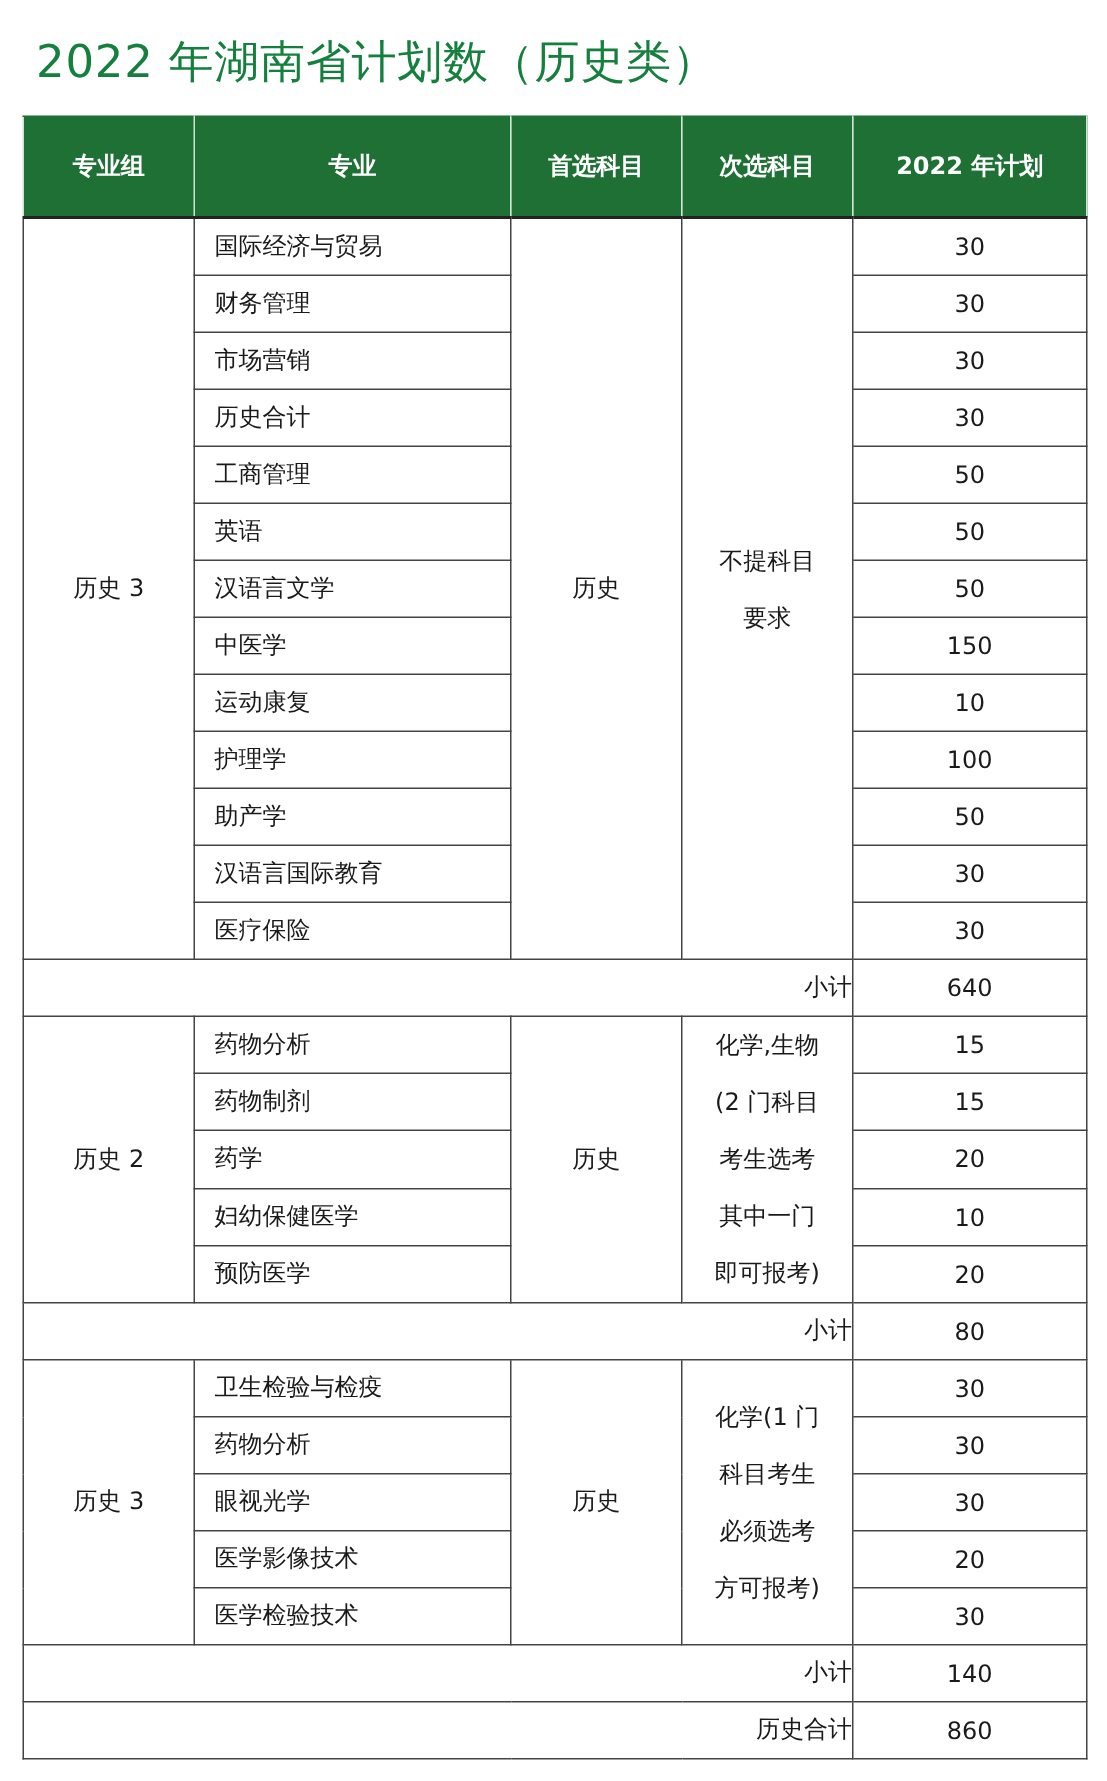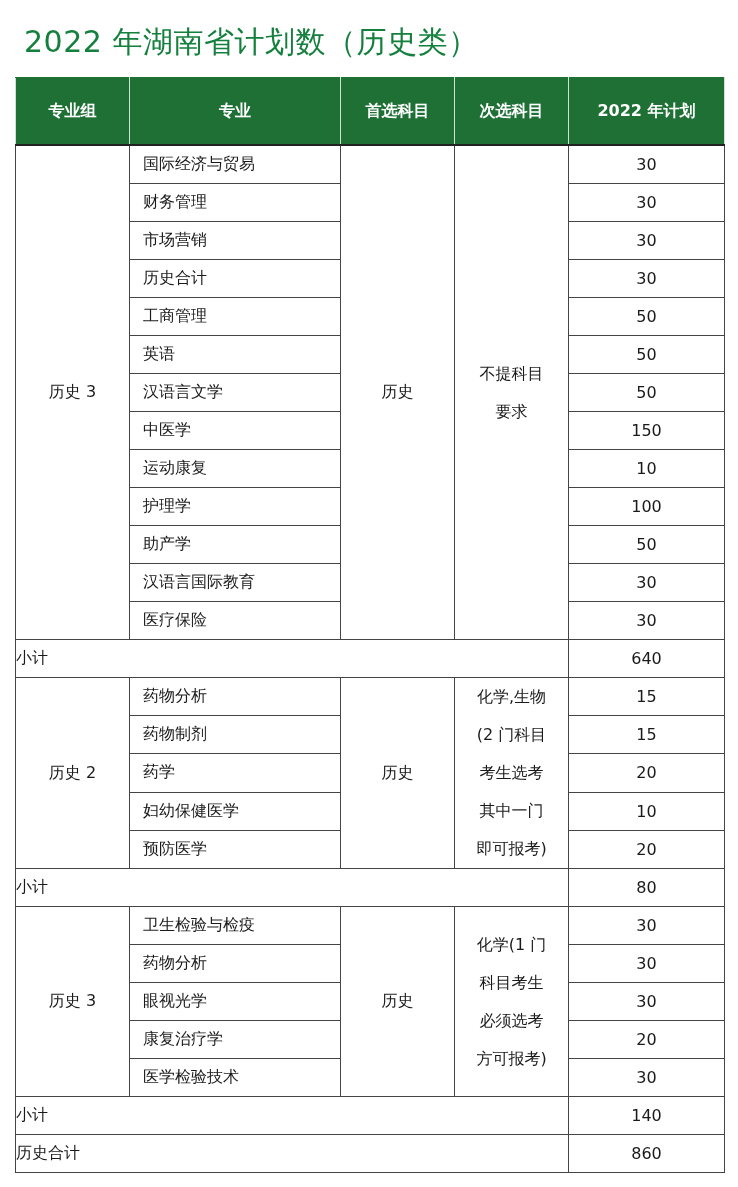--- a/index.html
+++ b/index.html
@@ -10,21 +10,21 @@
   table { position: absolute; left: 15px; top: 77px; border-collapse: collapse; table-layout: fixed;
           width: 709px; }
   col.c1 { width: 114px; } col.c2 { width: 211px; } col.c3 { width: 114px; }
   col.c4 { width: 114px; } col.c5 { width: 156px; }
   th { background: #1e7035; color: #ffffff; font-weight: bold; font-size: 16px; height: 66px;
        border-left: 1px solid #cfe3d2; border-right: 1px solid #cfe3d2; border-top: 1px solid #1e7035; border-bottom: 2px solid #222;
        text-align: center; padding: 0; }
   td { border: 1px solid #444; font-size: 16px; height: 37px; padding: 0; text-align: center; color: #1a1a1a; }
   td.major { text-align: left; padding-left: 13px; }
   td.vtext { line-height: 38px; vertical-align: middle; }
-  td.subtotal-label, td.total-label { text-align: left; }
+  td.subtotal-label, td.total-label { text-align: right; }
   .ml { display: block; }
 </style>
 </head>
 <body>
 
 <div class="title">2022 年湖南省计划数（历史类）</div>
 
 <table>
   <colgroup>
       <col class="c1">
@@ -152,21 +152,21 @@
       </tr>
       <tr>
         <td class="major">药物分析</td>
         <td>30</td>
       </tr>
       <tr>
         <td class="major">眼视光学</td>
         <td>30</td>
       </tr>
       <tr>
-        <td class="major">康复治疗学</td>
+        <td class="major">医学影像技术</td>
         <td>20</td>
       </tr>
       <tr>
         <td class="major">医学检验技术</td>
         <td>30</td>
       </tr>
       <tr>
         <td colspan="4" class="subtotal-label">小计</td>
         <td>140</td>
       </tr>

